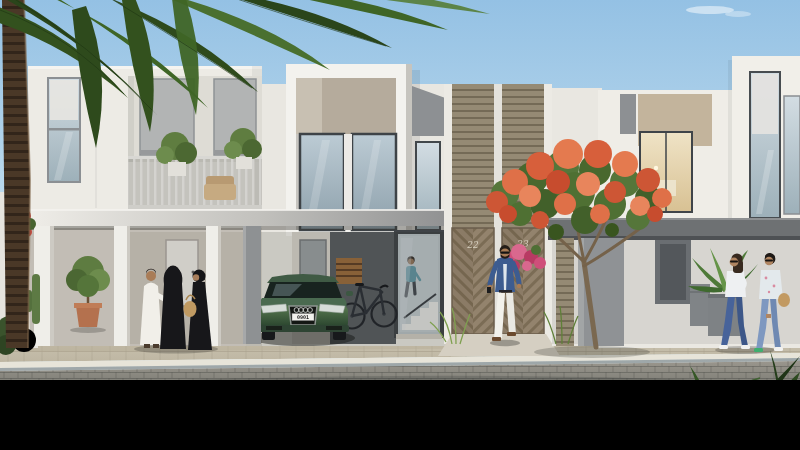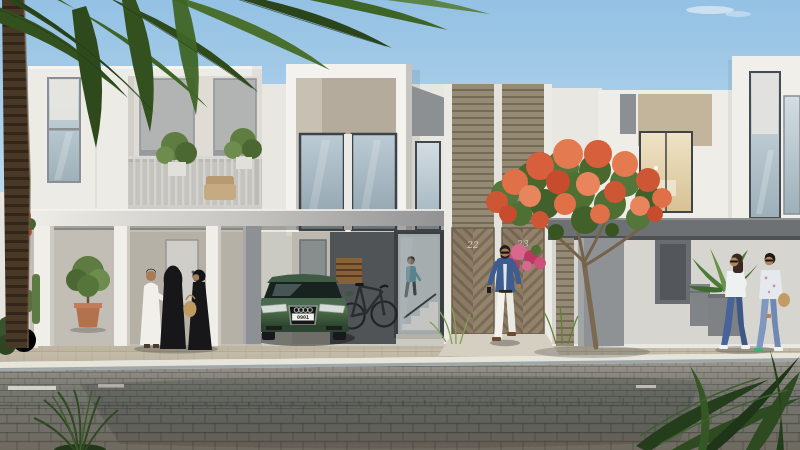--- a/index.html
+++ b/index.html
@@ -1,17 +1,17 @@
 <!DOCTYPE html>
 <html><head>
 <meta charset="utf-8">
 <style>
   html,body{margin:0;padding:0;background:#000;}
   .stage{
-    position:relative;width:800px;height:450px;overflow:hidden;
+    position:relative;width:800px;height:380px;overflow:hidden;
     font-family:"DejaVu Sans", sans-serif;
   }
   .stage svg{display:block;width:800px;height:450px;}
   text{user-select:none;}
 </style>
 </head>
 <body>
 
 <div class="stage" title="Row of modern white two-storey townhouses with carports, a parked green car, a bicycle, residents walking, a flowering flame tree, palms and desert landscaping along a cobbled street">
 <svg viewBox="0 0 800 450" xmlns="http://www.w3.org/2000/svg">

